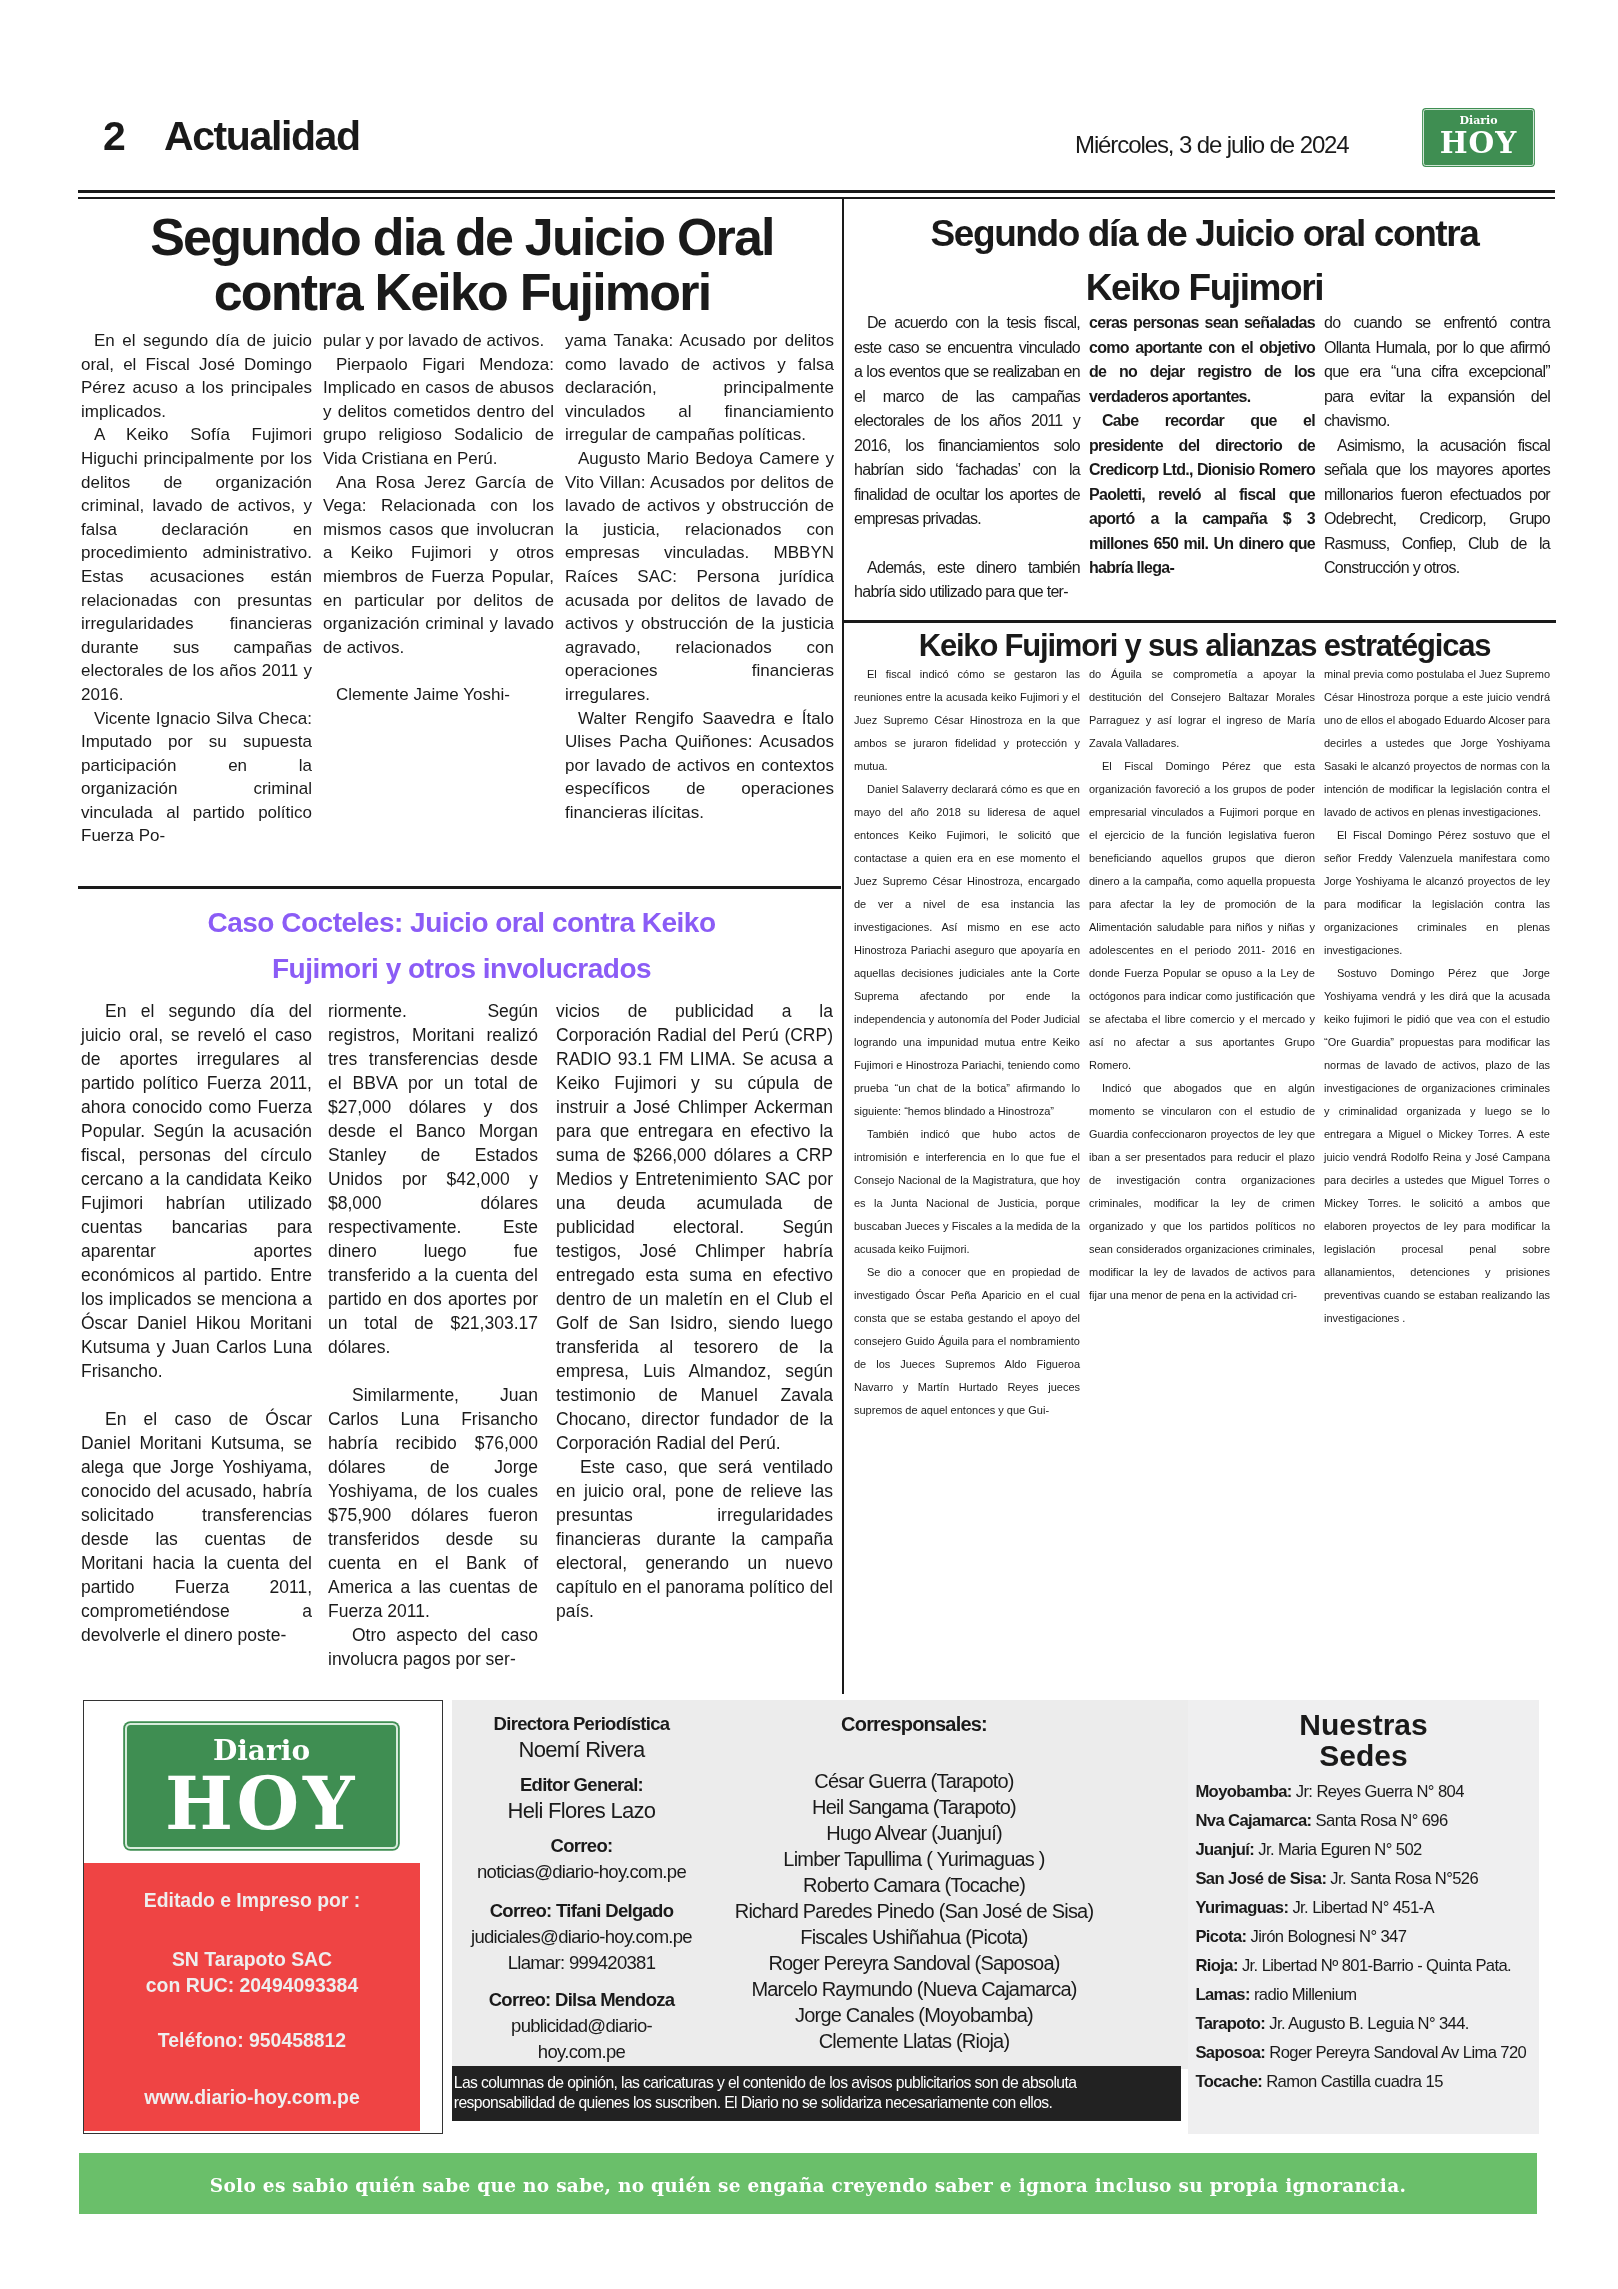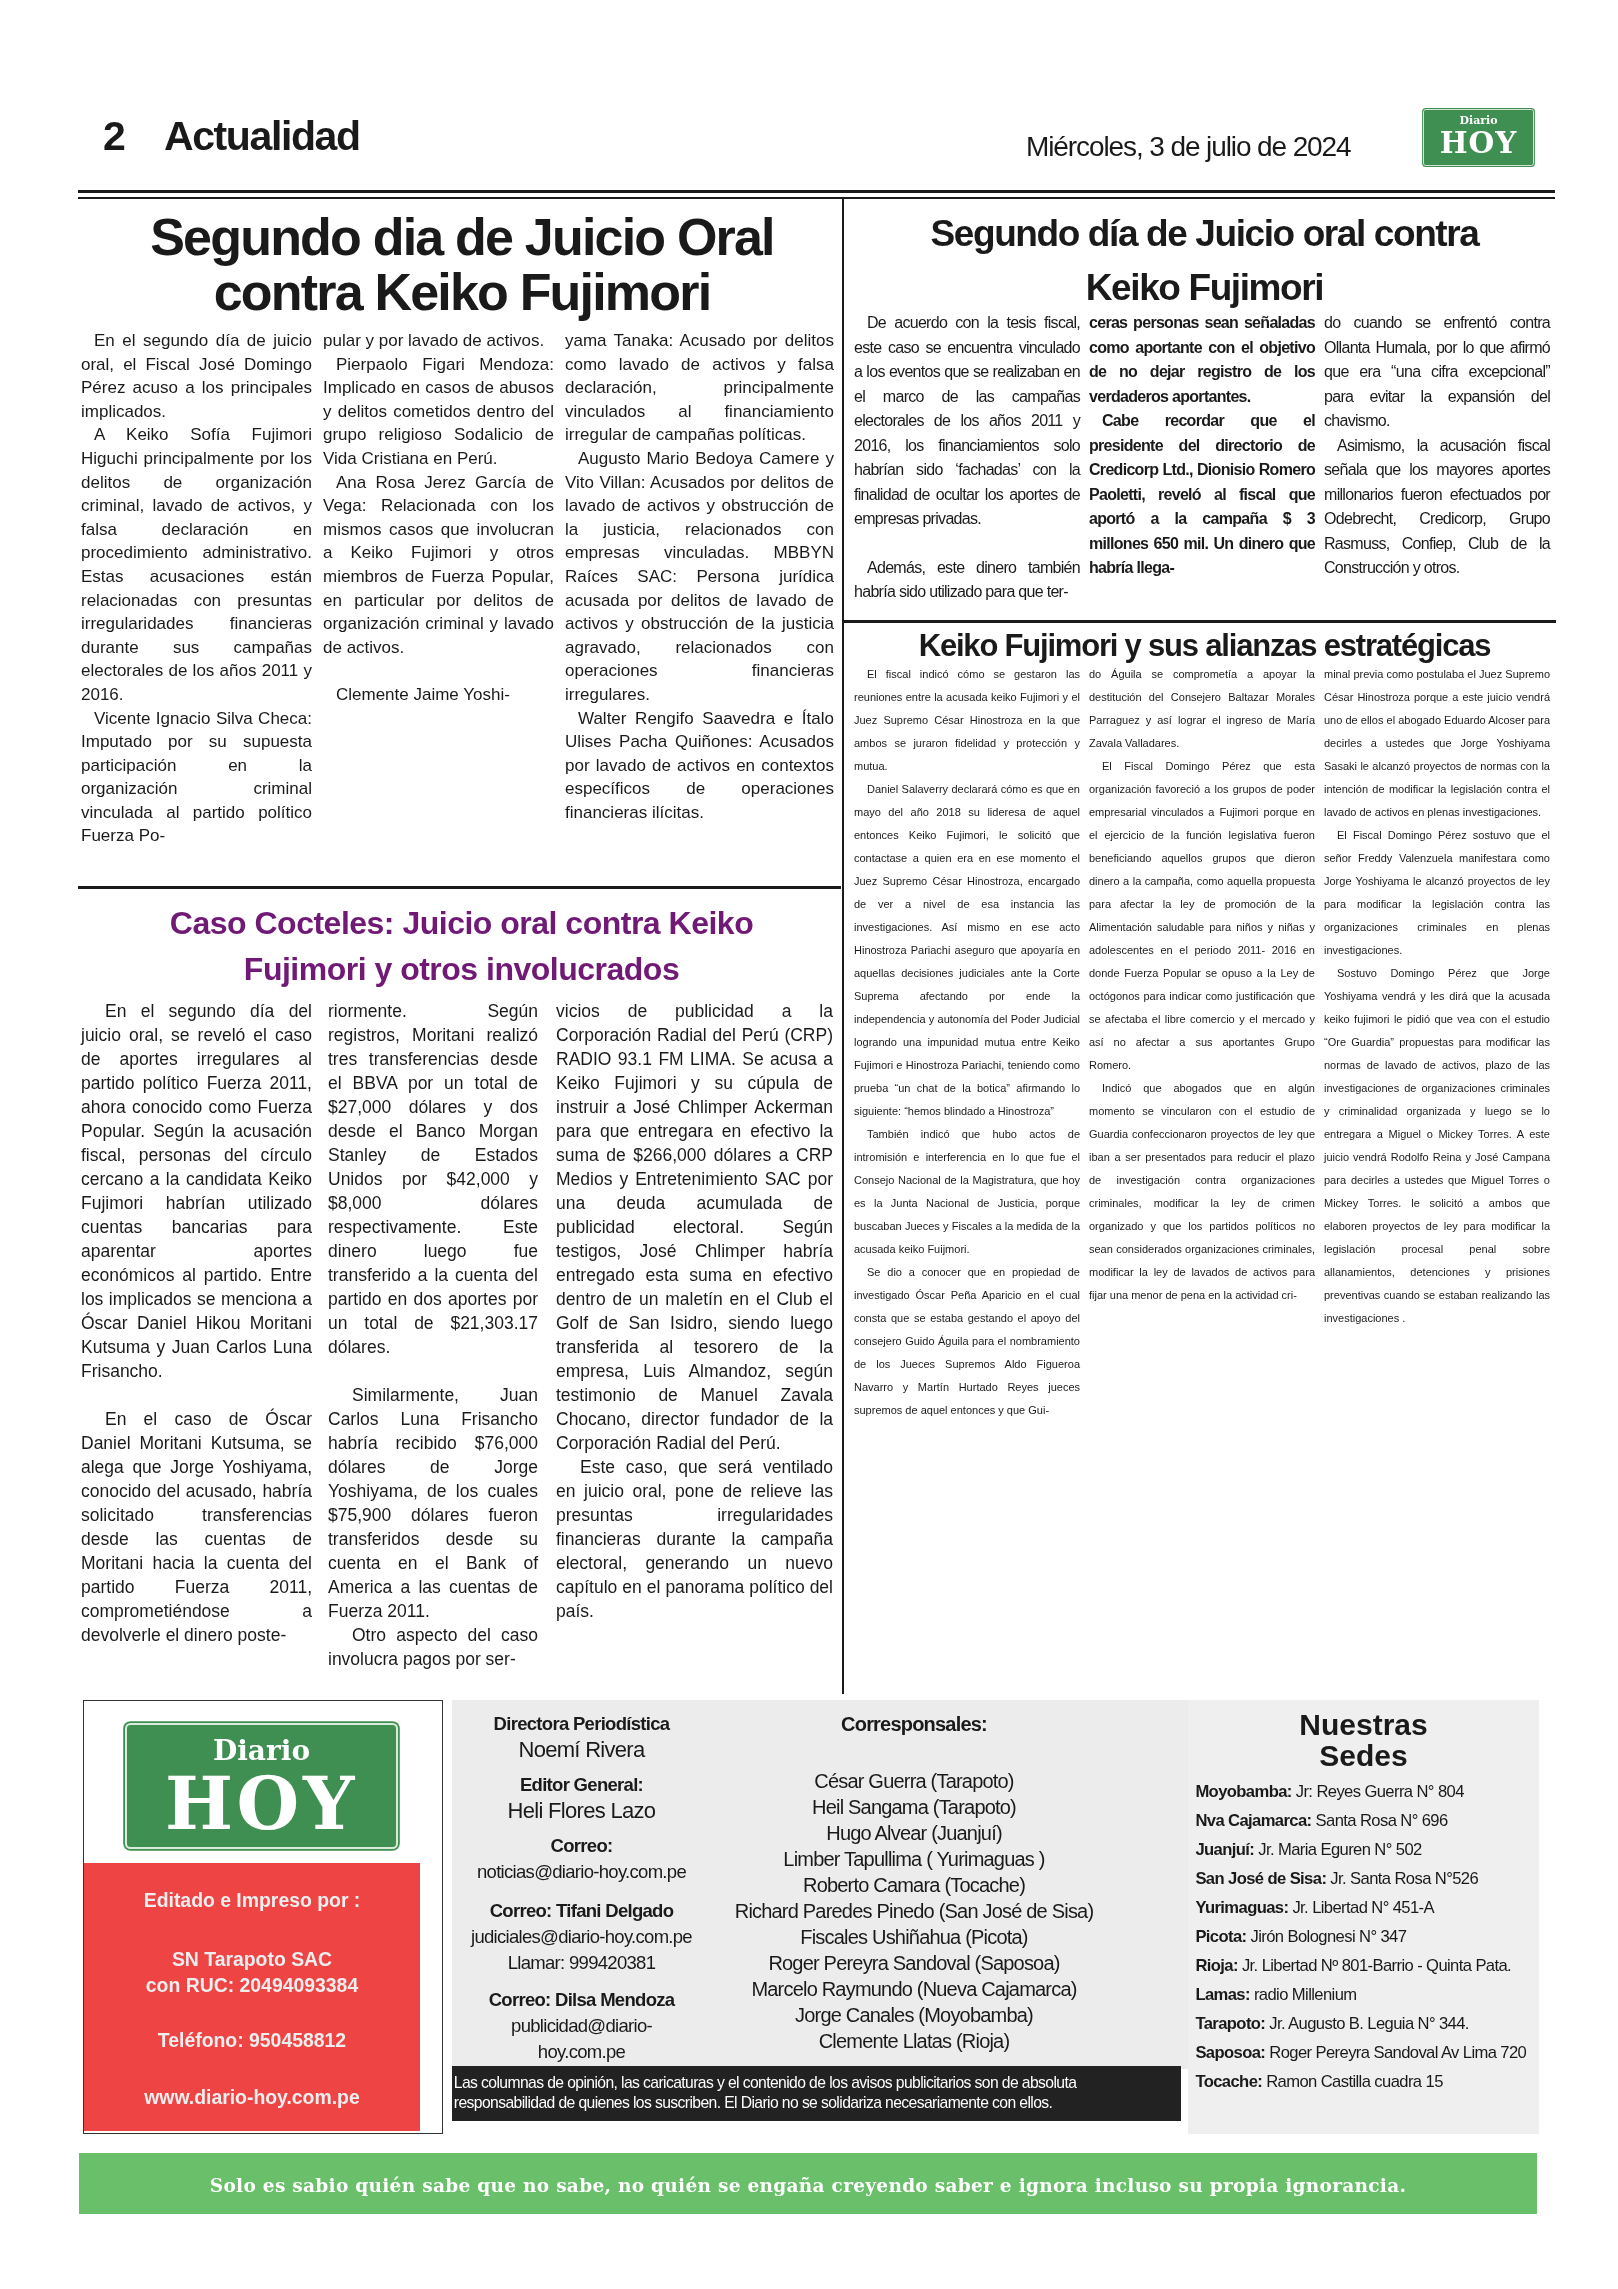--- a/index.html
+++ b/index.html
@@ -2,36 +2,36 @@
 <html style="font-size:14.8px"><head>
 <meta charset="utf-8">
 <style>
   * { box-sizing: border-box; margin: 0; padding: 0; }
   html, body { width: 1619px; height: 2290px; background: #ffffff; }
   body { position: relative; font-family: "Liberation Sans", sans-serif; color: #1a1a1a; overflow: hidden; }
 
   
   .hdr-page { position: absolute; left: 103px; top: 113px; font-size: 41px; font-weight: bold; letter-spacing: -0.9px; }
   .hdr-section { position: absolute; left: 164px; top: 113px; font-size: 41px; font-weight: bold; letter-spacing: -1.4px; }
-  .hdr-date { position: absolute; left: 1026px; top: 131px; font-size: 28px; letter-spacing: -1.1px; }
+  .hdr-date { position: absolute; left: 1075px; top: 131px; font-size: 24px; letter-spacing: -1.1px; }
   .logo-small { position: absolute; left: 1423px; top: 109px; width: 111px; height: 57px; background: #3f8e52; border: 1.8px solid #cfe6d5; border-radius: 2.8px; color: #fff; text-align: center; font-family: "DejaVu Serif", serif; font-weight: bold; box-shadow: 0 0 0 0.9px #3f8e52; }
   .logo-small .l1 { font-size: 11px; margin-top: 3.7px; display: block; }
   .logo-small .l2 { font-size: 29.5px; line-height: 31px; display: block; letter-spacing: 0.9px; }
 
   .rule-top { position: absolute; left: 78px; top: 190px; width: 1477px; height: 2.8px; background: #1a1a1a; }
   .rule-top2 { position: absolute; left: 78px; top: 197px; width: 1477px; height: 1.8px; background: #1a1a1a; }
   .vrule-mid { position: absolute; left: 842px; top: 199px; width: 1.8px; height: 1495px; background: #1a1a1a; }
   .hrule-left { position: absolute; left: 78px; top: 886px; width: 763px; height: 2.8px; background: #1a1a1a; }
   .hrule-right { position: absolute; left: 844px; top: 620px; width: 712px; height: 2.8px; background: #1a1a1a; }
 
   
   .title-a1 { position: absolute; left: 88px; top: 210px; width: 748px; text-align: center; font-size: 52px; font-weight: bold; line-height: 55px; letter-spacing: -1.8px; }
   .title-a2 { position: absolute; left: 854px; top: 207px; width: 701px; text-align: center; font-size: 37px; font-weight: bold; line-height: 54px; letter-spacing: -1.4px; }
   .title-a3 { position: absolute; left: 854px; top: 628px; width: 701px; text-align: center; font-size: 31px; font-weight: bold; letter-spacing: -1.2px; }
-  .title-a4 { position: absolute; left: 120px; top: 900px; width: 683px; text-align: center; font-size: 32px; font-weight: bold; line-height: 46px; letter-spacing: -0.5px; color: #701a75; }
+  .title-a4 { position: absolute; left: 120px; top: 900px; width: 683px; text-align: center; font-size: 28px; font-weight: bold; line-height: 46px; letter-spacing: -0.5px; color: #8b5cf6; }
   .a1col { position: absolute; top: 329px; width: 231px; font-size: 17px; line-height: 23.6px; text-align: justify; }
   .a1col p { text-indent: 13px; }
 
   .a2col { position: absolute; top: 311px; width: 226px; font-size: 16px; line-height: 24.5px; text-align: justify; letter-spacing: -0.7px; }
   .a2col p { text-indent: 13px; }
 
   .a3col { position: absolute; top: 663px; width: 226px; font-size: 11px; line-height: 23px; text-align: justify; }
   .a3col p { text-indent: 13px; }
 
   .a4col { position: absolute; top: 999px; width: 231px; font-size: 17.5px; line-height: 24px; text-align: justify; }

